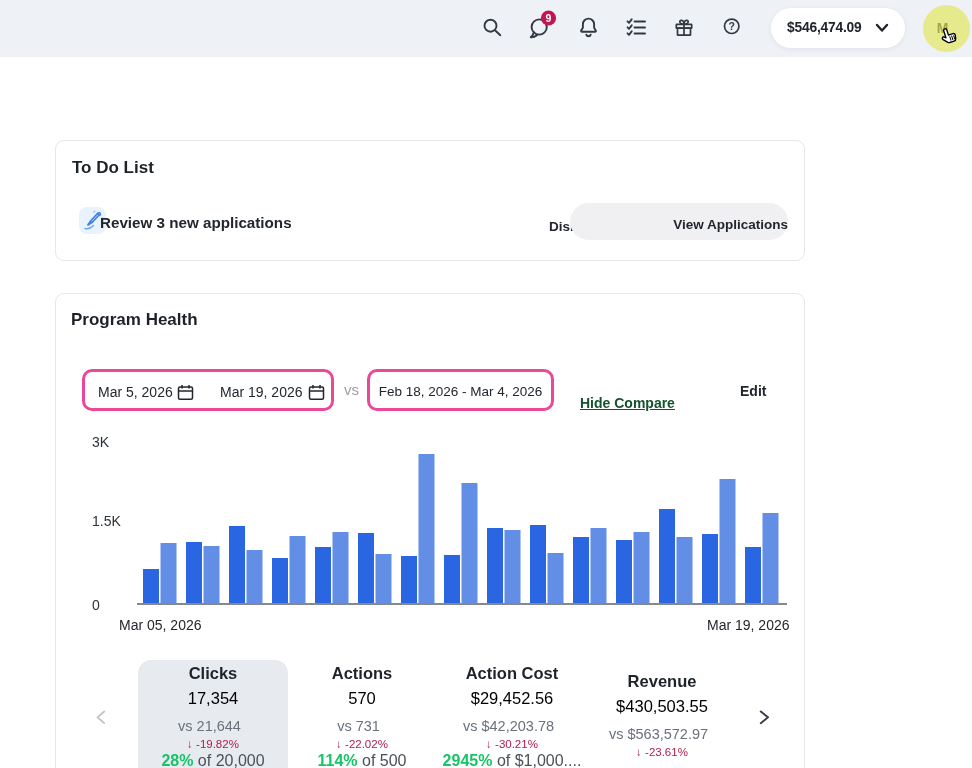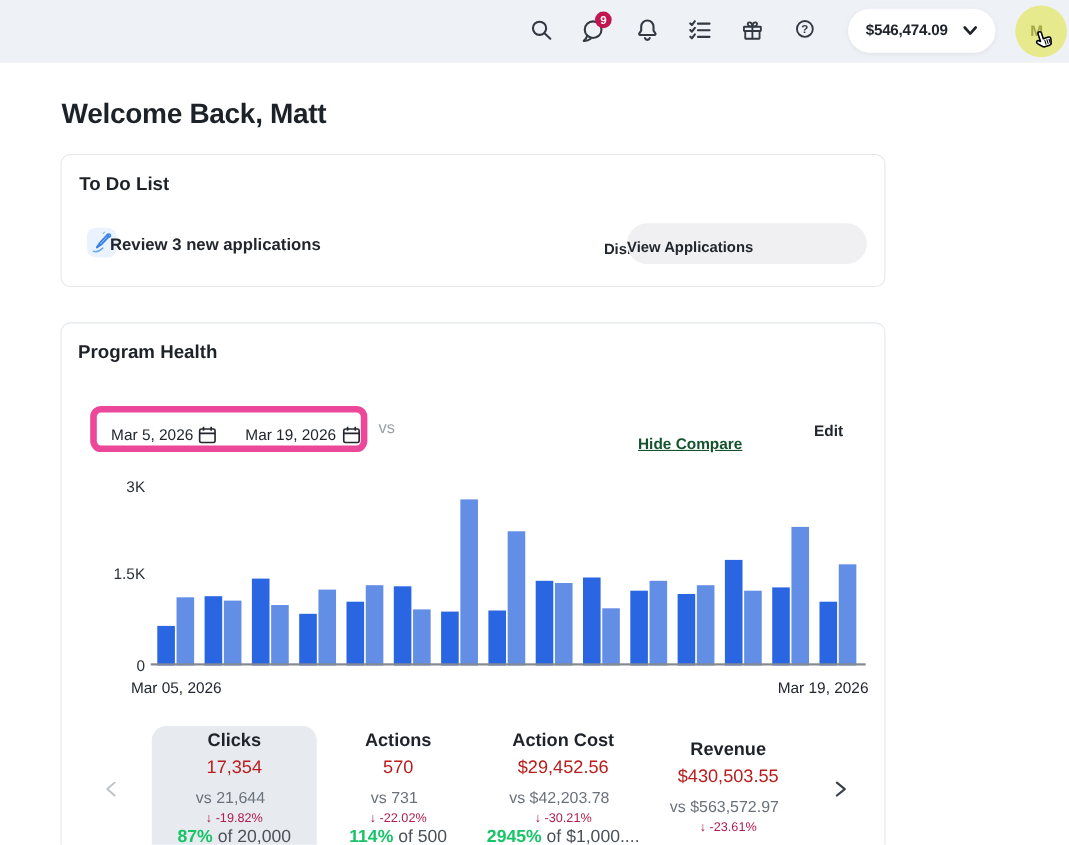--- a/index.html
+++ b/index.html
@@ -20,41 +20,41 @@
 #h1 { left:56px; top:90px; font-size:25.5px; font-weight:bold; color:#1d2228; letter-spacing:-0.3px; }
 
 
 .card { background:#fff; border:1px solid #e4e7eb; border-radius:9px; }
 #todo { left:55px; top:140px; width:750px; height:121px; }
 #todo .title { position:absolute; left:16px; top:17px; font-size:17px; font-weight:bold; color:#1d2228; }
 #penbg { position:absolute; left:23px; top:66px; width:27px; height:27px; border-radius:8px; background:#e9f2fd; }
 #todo .item { position:absolute; left:44px; top:73px; font-size:15.2px; font-weight:bold; color:#22272e; }
 #todo .dismiss { position:absolute; left:445px; top:78px; font-size:13.5px; font-weight:bold; color:#22272e;margin-left:48px; }
 #todo .btn { position:absolute; left:514px; top:62px; width:218px; height:37px; border-radius:18.5px;
-  background:#f0f0f2; text-align:left; line-height:44px; font-size:13.5px; font-weight:bold; color:#22272e; }
+  background:#f0f0f2; text-align:right; line-height:44px; font-size:13.5px; font-weight:bold; color:#22272e; }
 
 #ph { left:55px; top:293px; width:750px; height:500px; }
 #ph .title { position:absolute; left:15px; top:16px; font-size:17px; font-weight:bold; color:#1d2228; }
-.datebox { position:absolute; top:75px; height:42px; border:6px solid #ec4899; border-radius:10px; background:#fff; }
+.datebox { position:absolute; top:75px; height:42px; border:3px solid #ec4899; border-radius:10px; background:#fff; }
 #db1 { left:26px; width:252px; }
 #db2 { left:311px; width:187px; text-align:center; line-height:40px; font-size:13.5px; color:#22272e; }
 #db1 .d1 { position:absolute; left:13px; top:0; height:40px; line-height:40px; font-size:14px; color:#22272e; }
 #db1 .d2 { position:absolute; left:135px; top:0; height:40px; line-height:40px; font-size:14px; color:#22272e; }
 #vs { position:absolute; left:288px; top:87px; font-size:15px; color:#9aa0a8; }
 #hidec { position:absolute; left:524px; top:101px; font-size:14px; font-weight:bold; color:#14532d;text-decoration:underline; }
 #edit { position:absolute; left:684px; top:89px; font-size:14px; font-weight:bold; color:#22272e; }
 
-.ylab { position:absolute; text-align:right; width:40px; font-size:14px; color:#2c3138; }
+.ylab { position:absolute; text-align:left; width:40px; font-size:14px; color:#2c3138; }
 .xlab { position:absolute; top:323px; font-size:14px; color:#22272e; }
 
 
 .mcard { position:absolute; top:366px; width:150px; height:130px; text-align:center; }
 .mcard.sel { background:#e7ebf0; border-radius:13px; }
 .mcard .t { position:absolute; left:0; width:150px; top:4px; font-size:16.5px; font-weight:bold; color:#1e232a; }
-.mcard .v { position:absolute; left:0; width:150px; top:29px; font-size:16.5px; color:#b91c1c; }
+.mcard .v { position:absolute; left:0; width:150px; top:29px; font-size:16.5px; color:#000000; }
 .mcard .c { position:absolute; left:0; width:143px; top:58px; font-size:14.5px; color:#6a717b; }
 .mcard .d { position:absolute; left:0; width:150px; top:78px; font-size:11.5px; color:#b01c4b; }
 .mcard .p { position:absolute; left:0; width:150px; top:92px; font-size:16px; color:#4b5158; }
 .mcard .p b { color:#17c468; font-weight:bold; }
 </style>
 </head>
 <body>
 <div id="page">
   <div class="abs" id="topbar"></div>
 
@@ -109,21 +109,20 @@
     <g transform="rotate(-18 10 10)">
       <path d="M7.2 1.6 c-1 0 -1.6 .7 -1.6 1.6 v7.2 l-1.2 -1.1 c-.7 -.6 -1.7 -.6 -2.2 .1 c-.4 .6 -.3 1.3 .2 1.9 l3.6 4 c.5 .5 1.1 .8 1.8 .8 h4.6 c1.1 0 2 -.8 2.2 -1.9 l.7 -3.4 c.2 -1.1 -.6 -2.1 -1.7 -2.1 h-4.8 v-5.5 c0 -.9 -.7 -1.6 -1.6 -1.6 z" fill="#fff" stroke="#000" stroke-width="1.4" stroke-linejoin="round"></path>
       <g stroke="#000" stroke-width="1" stroke-linecap="round">
         <line x1="9.6" y1="10.6" x2="9.6" y2="14.2"></line>
         <line x1="11.6" y1="10.6" x2="11.6" y2="14.2"></line>
         <line x1="13.6" y1="10.8" x2="13.6" y2="14.2"></line>
       </g>
     </g>
   </svg>
 
-  <div class="abs" id="h1">Welcome Back, Matt</div>
 
   <div class="abs card" id="todo">
     <div class="title">To Do List</div>
     <div id="penbg">
       <svg style="position:absolute;left:2px;top:2px" width="23" height="23" viewBox="0 0 23 23">
         <path d="M16.5 4.5 L10 11.5 L7 16 L11.5 13 L18 6 Z" fill="none" stroke="#3c82e8" stroke-width="1.7" stroke-linejoin="round"></path>
         <path d="M16.5 4.5 C 17.5 3.3 19.2 3.6 19.4 5 C 19.5 6 18.7 6.8 18 6.1" fill="none" stroke="#3c82e8" stroke-width="1.5"></path>
         <path d="M4 19.5 C 7 20.5 10 19 12.5 16.5" fill="none" stroke="#69a8ee" stroke-width="1.4" stroke-linecap="round"></path>
         <circle cx="7.6" cy="15.3" r="1" fill="#3c82e8"></circle>
         <line x1="13" y1="3.2" x2="13.8" y2="2.2" stroke="#8ab8f0" stroke-width="1.2" stroke-linecap="round"></line>
@@ -151,20 +150,21 @@
       <svg style="position:absolute;left:223px;top:12px" width="17" height="17" viewBox="0 0 17 17">
         <g stroke="#22272e" stroke-width="1.5" fill="none">
           <rect x="1.5" y="3" width="14" height="12.3" rx="1.5"></rect>
           <line x1="1.5" y1="7" x2="15.5" y2="7"></line>
           <line x1="5" y1="1" x2="5" y2="4.6"></line>
           <line x1="12" y1="1" x2="12" y2="4.6"></line>
         </g>
       </svg>
     </div>
     <span id="vs">vs</span>
+    <div class="datebox" id="db2">Feb 18, 2026 - Mar 4, 2026</div>
     <span id="hidec">Hide Compare</span>
     <span id="edit">Edit</span>
 
     <div class="ylab" style="left:36px; top:140px">3K</div>
     <div class="ylab" style="left:36px; top:219px">1.5K</div>
     <div class="ylab" style="left:36px; top:303px">0</div>
 
     <svg style="position:absolute; left:0; top:0" width="750" height="320" viewBox="0 0 750 320" id="chart">
         <rect x="87" y="275" width="16" height="36" fill="#2a66e2"></rect>
         <rect x="104.5" y="249" width="16" height="62" fill="#638ee5"></rect>
@@ -200,21 +200,21 @@
       </svg>
 
     <div class="xlab" style="left:63px">Mar 05, 2026</div>
     <div class="xlab" style="left:651px">Mar 19, 2026</div>
 
     <div class="mcard sel" style="left:82px">
       <div class="t">Clicks</div>
         <div class="v">17,354</div>
         <div class="c">vs 21,644</div>
       <div class="d">↓ -19.82%</div>
-        <div class="p"><b>87%</b> of 20,000</div>
+        <div class="p"><b>28%</b> of 20,000</div>
     </div>
     <div class="mcard" style="left:231px">
       <div class="t">Actions</div>
         <div class="v">570</div>
         <div class="c">vs 731</div>
       <div class="d">↓ -22.02%</div>
         <div class="p"><b>114%</b> of 500</div>
     </div>
     <div class="mcard" style="left:381px">
       <div class="t">Action Cost</div>

